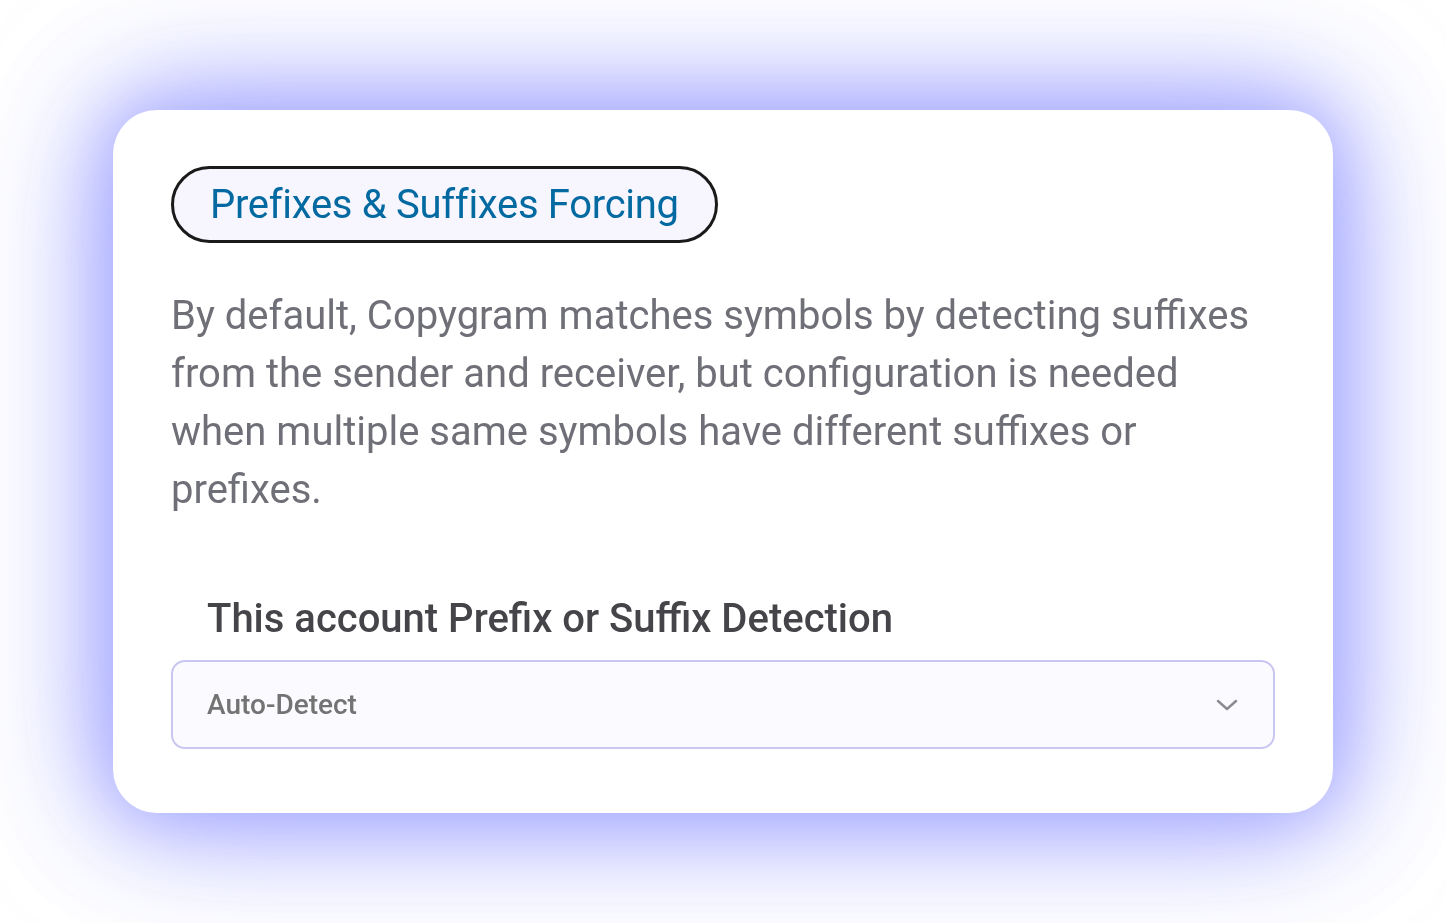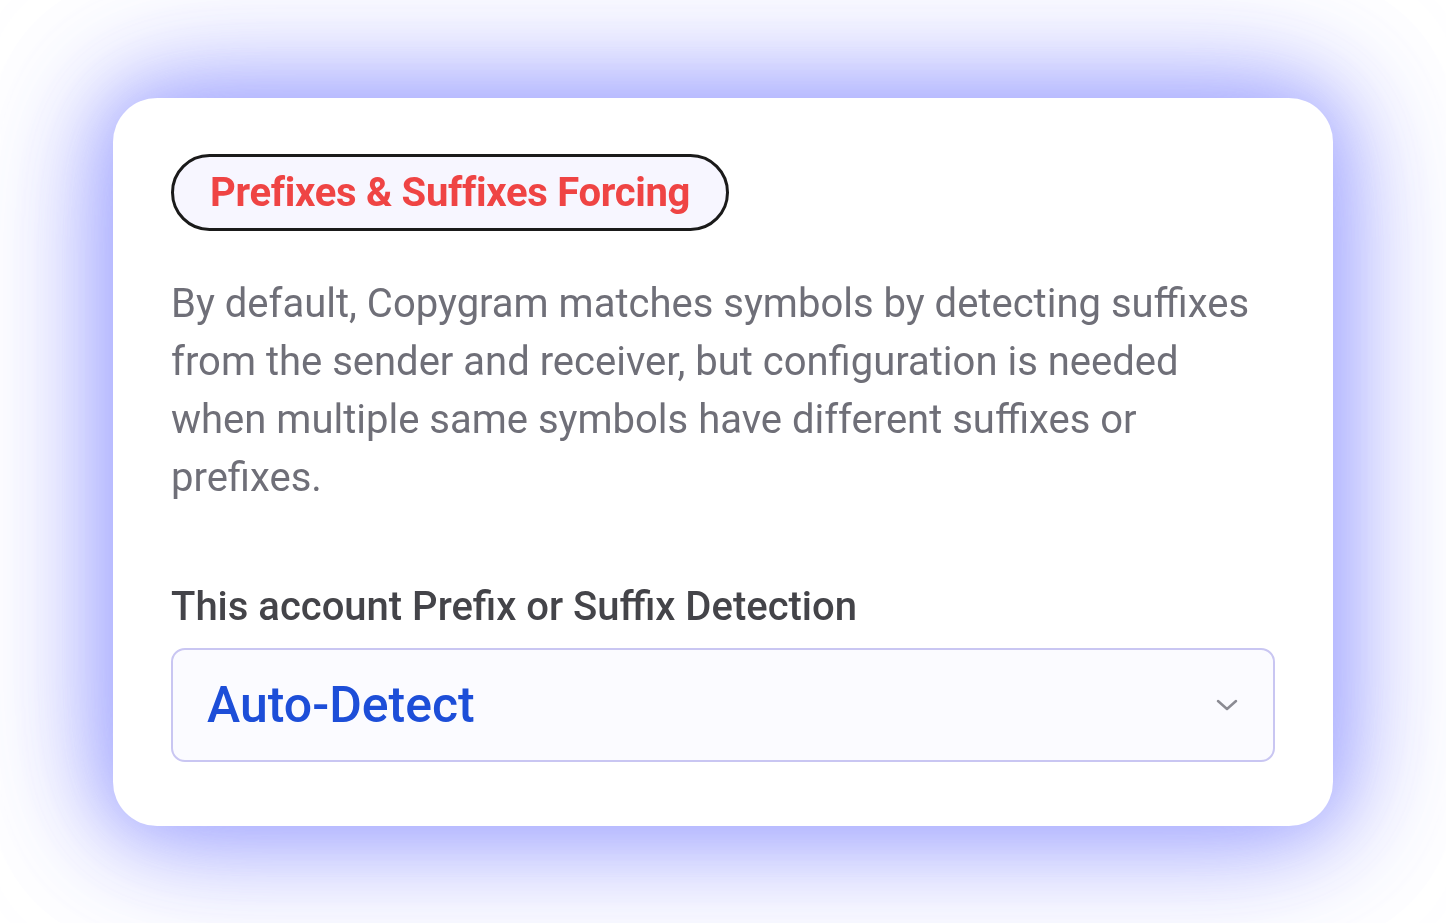--- a/index.html
+++ b/index.html
@@ -25,53 +25,54 @@
     .pill {
       display: inline-block;
       border: 3px solid #1a1a1a;
       background: #f7f6ff;
       border-radius: 999px;
       padding: 12px 36px;
       margin-bottom: 44px;
     }
     .pill-label {
       font-size: 40px;
-      font-weight: 700;
-      color: #ef4444;
+      font-weight: 400;
+      color: #0369a1;
       letter-spacing: -0.3px;
     }
     .desc {
       font-size: 40px;
       line-height: 1.45;
       color: #6f6f78;
       font-weight: 400;
       margin-bottom: 76px;
       max-width: 1080px;
     }
     .field-label {
       font-size: 40px;
       font-weight: 500;
       color: #444449;
       margin-bottom: 18px;
+      margin-left: 36px;
     }
     .select {
       width: 100%;
       background: #fbfbff;
       border: 2px solid #c9c6f2;
       border-radius: 14px;
       padding: 26px 34px;
       display: flex;
       align-items: center;
       justify-content: space-between;
       cursor: pointer;
     }
     .select-value {
-      font-size: 50px;
+      font-size: 28px;
       font-weight: 500;
-      color: #1d4ed8;
+      color: #737373;
     }
     .chevron {
       width: 24px;
       height: 24px;
       display: flex;
       align-items: center;
       justify-content: center;
     }
     .chevron svg {
       width: 22px;

